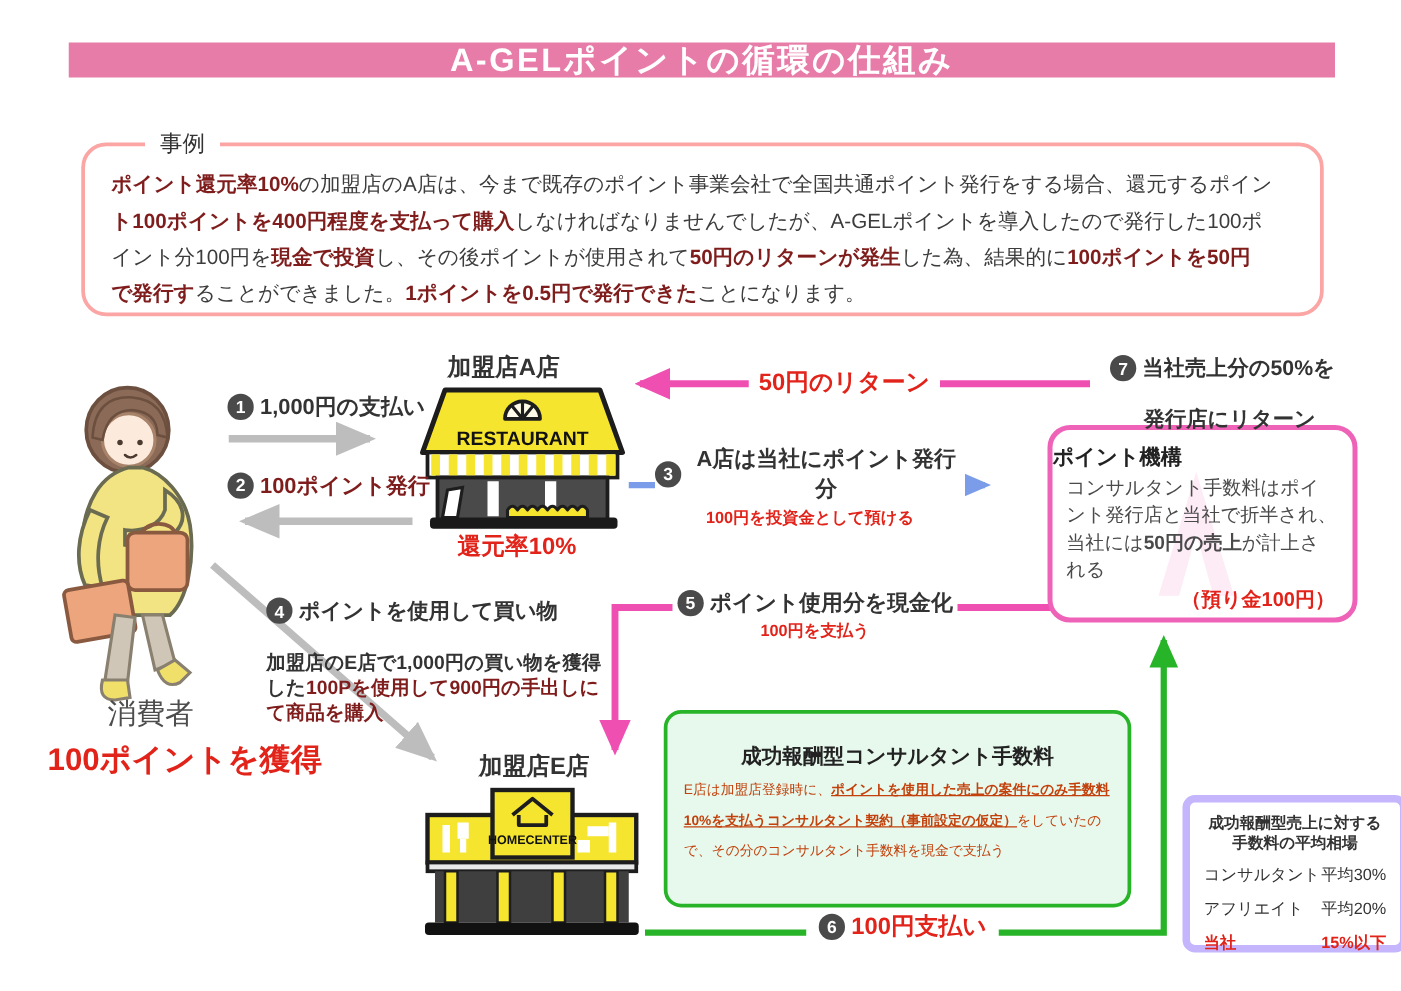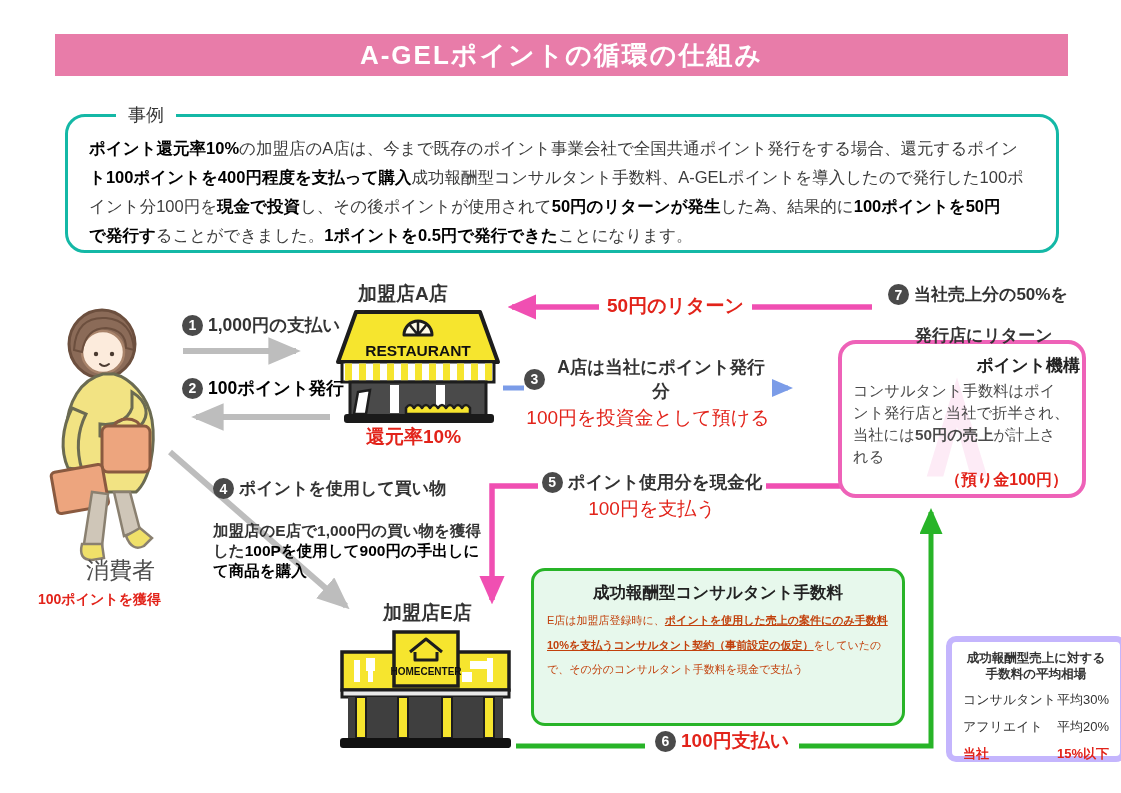--- a/index.html
+++ b/index.html
@@ -1,77 +1,77 @@
 <!DOCTYPE html>
 <html><head>
 <meta charset="utf-8">
 <style>
   html,body{margin:0;padding:0;background:#fff;}
   body{font-family:"Liberation Sans","DejaVu Sans",sans-serif;}
   #canvas{position:relative;width:1121px;height:793px;background:#fff;overflow:hidden;}
   .abs{position:absolute;}
-  .red{color:#000000;font-weight:bold;}
+  .red{color:#7f1d1d;font-weight:bold;}
   .bold{font-weight:bold;}
   .ul{text-decoration:underline;}
 
   
-  .title-bar{left:55px;top:34px;width:1013px;height:42px;background:#e87ca9;
+  .title-bar{left:55px;top:34px;width:1013px;height:28px;background:#e87ca9;
     display:flex;align-items:center;justify-content:center;color:#fff;
     font-size:26px;font-weight:bold;letter-spacing:2px;}
 
   
   .case-box{left:65px;top:114px;width:988px;height:133px;background:#fff;
-    border:3px solid #14b8a6;border-radius:20px;}
+    border:3px solid #fca5a5;border-radius:20px;}
   .case-label{position:absolute;left:48px;top:-14px;background:#fff;padding:0 12px;
     font-size:18px;color:#333;}
   .case-text{padding:17px 21px 0 21px;font-size:16.5px;line-height:29px;color:#3c3c3c;}
   .case-text .line{white-space:nowrap;}
 
   
   .num{display:inline-flex;width:21px;height:21px;border-radius:50%;background:#4a4a4a;
     color:#fff;font-size:14px;font-weight:bold;align-items:center;justify-content:center;
     flex:none;margin-right:5px;}
   .step{display:flex;align-items:center;font-size:17.5px;font-weight:bold;color:#333;z-index:3;}
   .step-col{z-index:3;}
 
   .s3{left:524px;top:355px;width:248px;text-align:center;background:#fff;}
   .s3 .l1{display:flex;align-items:center;justify-content:center;font-size:17.5px;font-weight:bold;color:#333;}
-  .s3 .l2,.s5 .l2{font-size:19px;font-weight:normal;color:#e2231a;margin-top:2px;}
+  .s3 .l2,.s5 .l2{font-size:13px;font-weight:bold;color:#e2231a;margin-top:2px;}
   .s5{left:538px;top:470px;width:228px;text-align:center;background:#fff;}
   .s5 .l1{display:flex;align-items:center;justify-content:center;font-size:17.5px;font-weight:bold;color:#333;}
   .s7{left:888px;top:283px;}
   .s7 .l1{display:flex;align-items:center;font-size:17px;font-weight:bold;color:#333;}
   .s7 .l2{font-size:17px;font-weight:bold;color:#333;padding-left:27px;margin-top:18px;}
   .s4{left:213px;top:477px;width:272px;}
   .s4 .l1{display:flex;align-items:center;font-size:17px;font-weight:bold;color:#333;}
   .s4 .body{margin-top:21px;font-size:15.5px;line-height:20px;font-weight:bold;color:#333;}
   .s6{left:645px;top:727px;display:flex;align-items:center;background:#fff;padding:1px 10px;
     font-size:19px;font-weight:bold;color:#e2231a;z-index:3;}
   .return-label{left:599px;top:292px;background:#fff;padding:1px 8px;font-size:19px;
     font-weight:bold;color:#e2231a;z-index:3;}
 
   
   .store-label{font-size:19px;font-weight:bold;color:#333;z-index:3;}
   .rate-label{font-size:19px;font-weight:bold;color:#e2231a;z-index:3;}
   .consumer-label{font-size:23px;color:#4d4d4d;z-index:3;}
-  .gain-label{font-size:14px;font-weight:bold;color:#e2231a;z-index:3;}
+  .gain-label{font-size:25px;font-weight:bold;color:#e2231a;z-index:3;}
 
   
   .point-box{left:838px;top:340px;width:240px;height:150px;background:#fff;
     border:4px solid #ee62b8;border-radius:18px;z-index:2;}
   .point-box .wm{position:absolute;left:70px;top:28px;width:90px;height:110px;}
-  .point-box h3{margin:10px 2px 3px 0;text-align:right;font-size:17px;color:#222;}
+  .point-box h3{margin:10px 12px 3px 0;text-align:left;font-size:17px;color:#222;}
   .point-box .body{position:relative;padding:0 11px;font-size:15.3px;line-height:22px;color:#4a4a4a;}
   .point-box .deposit{position:relative;text-align:right;padding-right:14px;margin-top:2px;
     font-size:16px;font-weight:bold;color:#e2231a;}
 
   
   .consult-box{left:531px;top:568px;width:368px;height:152px;background:#e7f8ec;
     border:3px solid #28b428;border-radius:14px;z-index:2;}
-  .consult-box h3{margin:11px 0 4px 0;text-align:center;font-size:16.5px;color:#222;}
+  .consult-box h3{margin:23px 0 4px 0;text-align:center;font-size:16.5px;color:#222;}
   .consult-box .body{padding:0 13px;font-size:11px;line-height:24.5px;color:#c2410c;}
 
   
   .fee-box{left:946px;top:636px;width:168px;height:114px;background:#fff;
     border:6px solid #c4b5fd;border-radius:10px;z-index:2;}
   .fee-box .t{margin-top:8px;text-align:center;font-size:12.5px;font-weight:bold;
     color:#333;line-height:16px;}
   .fee-box .row{display:flex;justify-content:space-between;padding:0 11px;margin-top:9px;
     font-size:13px;color:#333;}
   .fee-box .row.red-row{color:#e2231a;font-weight:bold;}
@@ -83,21 +83,21 @@
 <body>
 
 <div id="canvas">
 
   <div class="abs title-bar">A-GELポイントの循環の仕組み</div>
 
   <div class="abs case-box">
     <div class="case-label">事例</div>
     <div class="case-text">
       <div class="line"><span class="red">ポイント還元率10%</span><span>の加盟店のA店は、今まで既存のポイント事業会社で全国共通ポイント発行をする場合、還元するポイン</span></div>
-      <div class="line"><span class="red">ト100ポイントを400円程度を支払って購入</span><span>成功報酬型コンサルタント手数料、A-GELポイントを導入したので発行した100ポ</span></div>
+      <div class="line"><span class="red">ト100ポイントを400円程度を支払って購入</span><span>しなければなりませんでしたが、A-GELポイントを導入したので発行した100ポ</span></div>
       <div class="line"><span>イント分100円を</span><span class="red">現金で投資</span><span>し、その後ポイントが使用されて</span><span class="red">50円のリターンが発生</span><span>した為、結果的に</span><span class="red">100ポイントを50円</span></div>
       <div class="line"><span class="red">で発行す</span><span>ることができました。</span><span class="red">1ポイントを0.5円で発行できた</span><span>ことになります。</span></div>
     </div>
   </div>
 
   <svg class="abs arrow-layer" width="1121" height="793" viewBox="0 0 1121 793">
     <defs>
       <marker id="mGray" markerUnits="strokeWidth" markerWidth="5.4" markerHeight="4.6" refX="4.6" refY="2.3" orient="auto">
         <path d="M0,0 L5.4,2.3 L0,4.6 Z" fill="#bdbdbd"></path>
         </marker>

